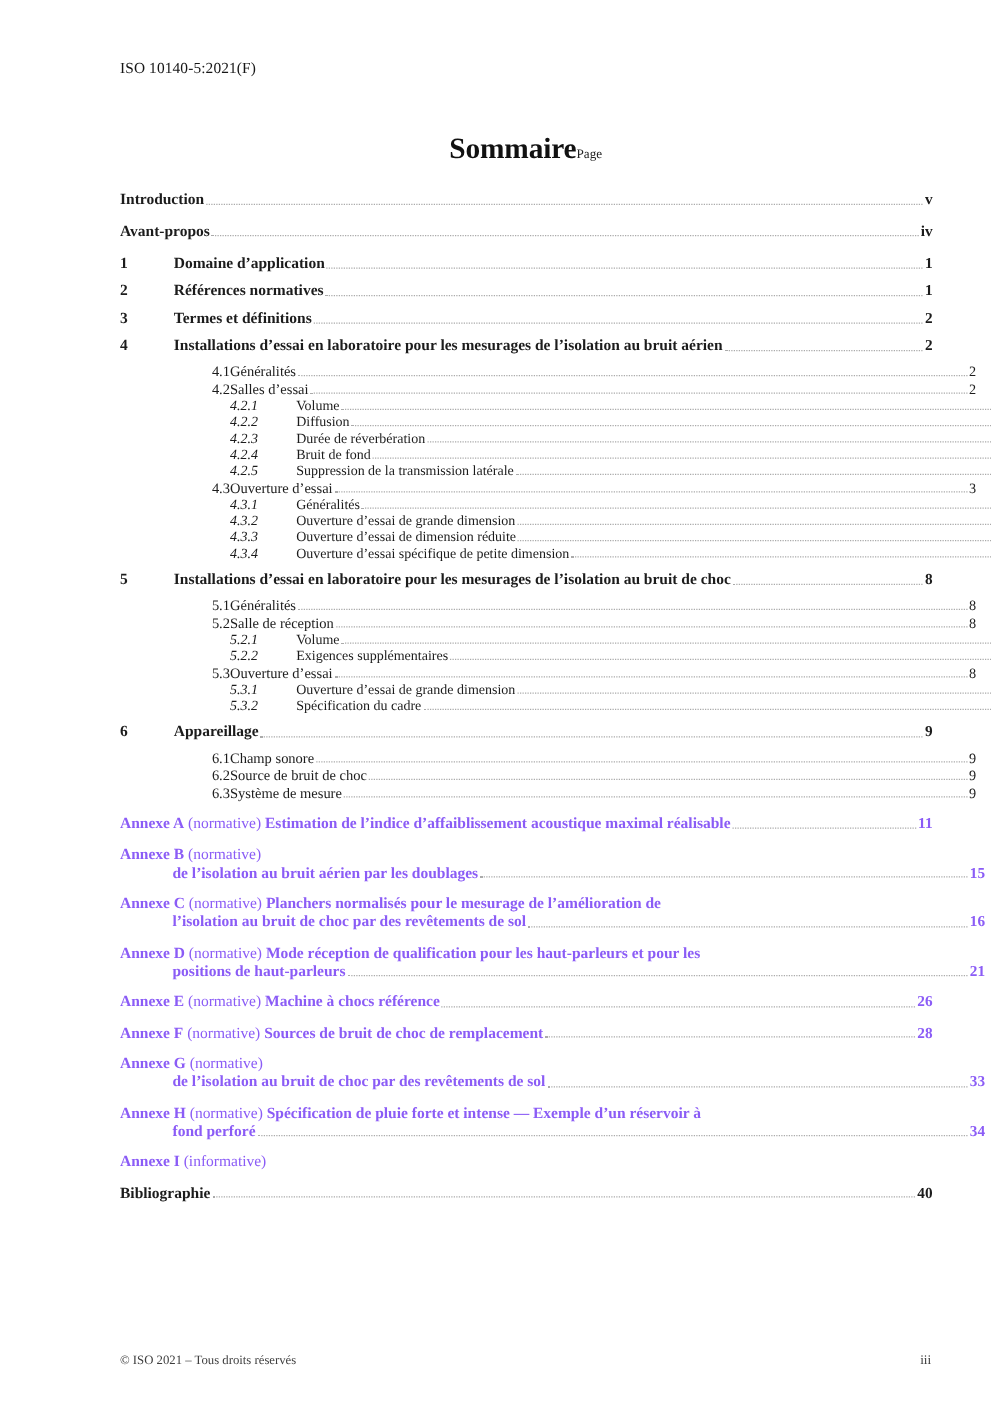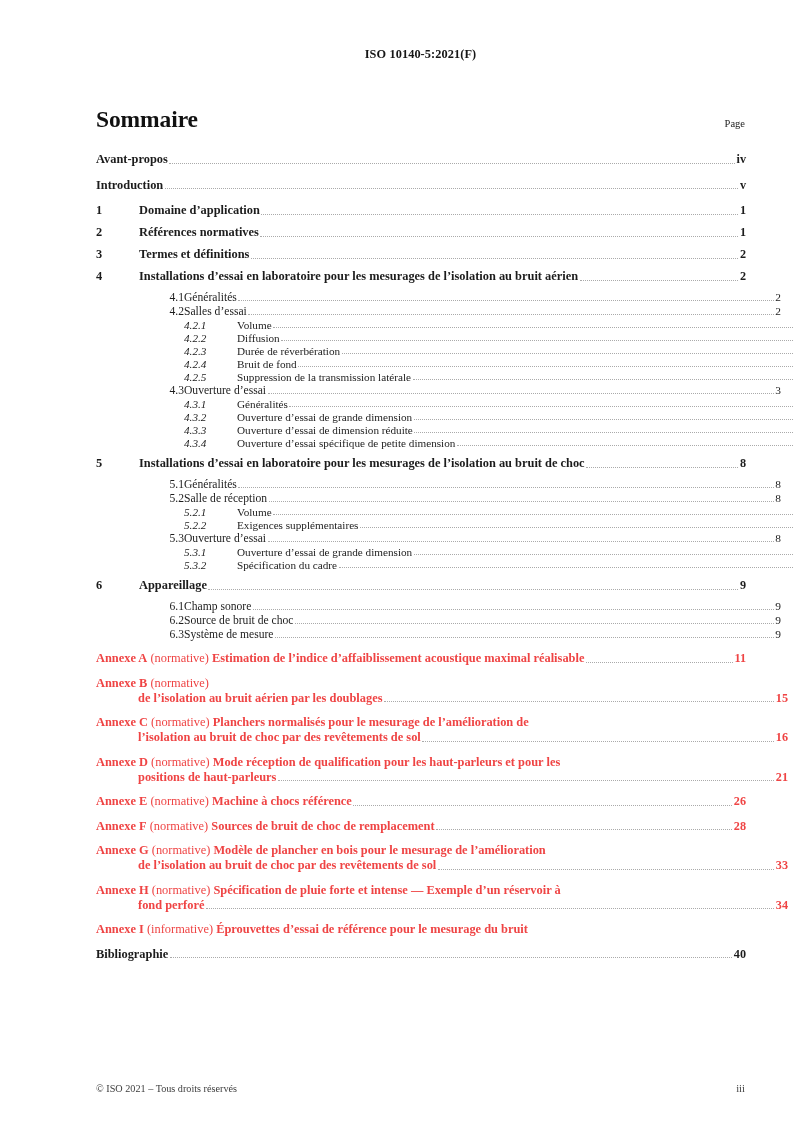--- a/index.html
+++ b/index.html
@@ -20,36 +20,36 @@
     overflow: hidden;
     box-sizing: border-box;
   }
 
   
   .doc-header {
     position: absolute;
     top: 47px;
     left: 96px;
     right: 48px;
-    text-align: center;
-    font-weight: bold;
+    text-align: left;
+    font-weight: normal;
     font-size: 12.3px;
     letter-spacing: 0.1px;
     color: #161616;
   }
 
   
   .title-row {
     position: absolute;
     top: 108px;
     left: 96px;
     right: 48px;
     display: flex;
     align-items: flex-end;
-    justify-content: space-between;
+    justify-content: center;
   }
   .toc-title {
     font-size: 23.5px;
     font-weight: bold;
     letter-spacing: -0.1px;
     color: #111111;
     line-height: 1;
   }
   .page-label {
     font-size: 10.5px;
@@ -133,21 +133,21 @@
   }
   .lvl-3 .num { width: 53px; font-style: italic; }
 
   
   .gap-top { margin-top: 7px; }
 
   
   .annex {
     font-size: 12.4px;
     margin-bottom: 9.5px;
-    color: #ef4444;
+    color: #8b5cf6;
   }
   .annex-line {
     display: flex;
     align-items: baseline;
     width: 100%;
   }
   .annex-line.cont { padding-left: 42px; }
   .annex .normtype {
     font-weight: normal;
   }
@@ -183,28 +183,28 @@
   <div class="doc-header">ISO 10140-5:2021(F)</div>
 
   <div class="title-row">
     <div class="toc-title">Sommaire</div>
     <div class="page-label">Page</div>
   </div>
 
   <div class="toc">
     <div id="front-slot">
         <div class="entry lvl-front">
+          <span class="etext">Introduction</span>
+          <span class="leader"></span>
+          <span class="pnum">v</span>
+        </div>
+        <div class="entry lvl-front">
           <span class="etext">Avant-propos</span>
           <span class="leader"></span>
           <span class="pnum">iv</span>
-        </div>
-        <div class="entry lvl-front">
-          <span class="etext">Introduction</span>
-          <span class="leader"></span>
-          <span class="pnum">v</span>
         </div>
       </div>
     <div id="clause-slot">
         <div class="entry lvl-1">
           <span class="num">1</span>
           <span class="etext">Domaine d’application</span>
           <span class="leader"></span>
           <span class="pnum">1</span>
         </div>
         <div class="entry lvl-1 gap-top">
@@ -431,21 +431,20 @@
             <span class="leader"></span>
             <span class="pnum">28</span>
           </div>
         </div>
         <div class="annex">
           <div class="annex-line">
             <span class="etext">Annexe G</span>
             <span>&nbsp;</span>
             <span class="normtype">(normative)</span>
             <span>&nbsp;</span>
-            <span class="etext">Modèle de plancher en bois pour le mesurage de l’amélioration</span>
           </div>
           <div class="annex-line cont">
             <span class="etext">de l’isolation au bruit de choc par des revêtements de sol</span>
             <span class="leader"></span>
             <span class="pnum">33</span>
           </div>
         </div>
         <div class="annex">
           <div class="annex-line">
             <span class="etext">Annexe H</span>
@@ -459,21 +458,20 @@
             <span class="leader"></span>
             <span class="pnum">34</span>
           </div>
         </div>
         <div class="annex">
           <div class="annex-line">
             <span class="etext">Annexe I</span>
             <span>&nbsp;</span>
             <span class="normtype">(informative)</span>
             <span>&nbsp;</span>
-            <span class="etext">Éprouvettes d’essai de référence pour le mesurage du bruit</span>
           </div>
         </div>
       </div>
     <div id="biblio-slot">
         <div class="entry biblio">
           <span class="etext">Bibliographie</span>
           <span class="leader"></span>
           <span class="pnum">40</span>
         </div>
       </div>

